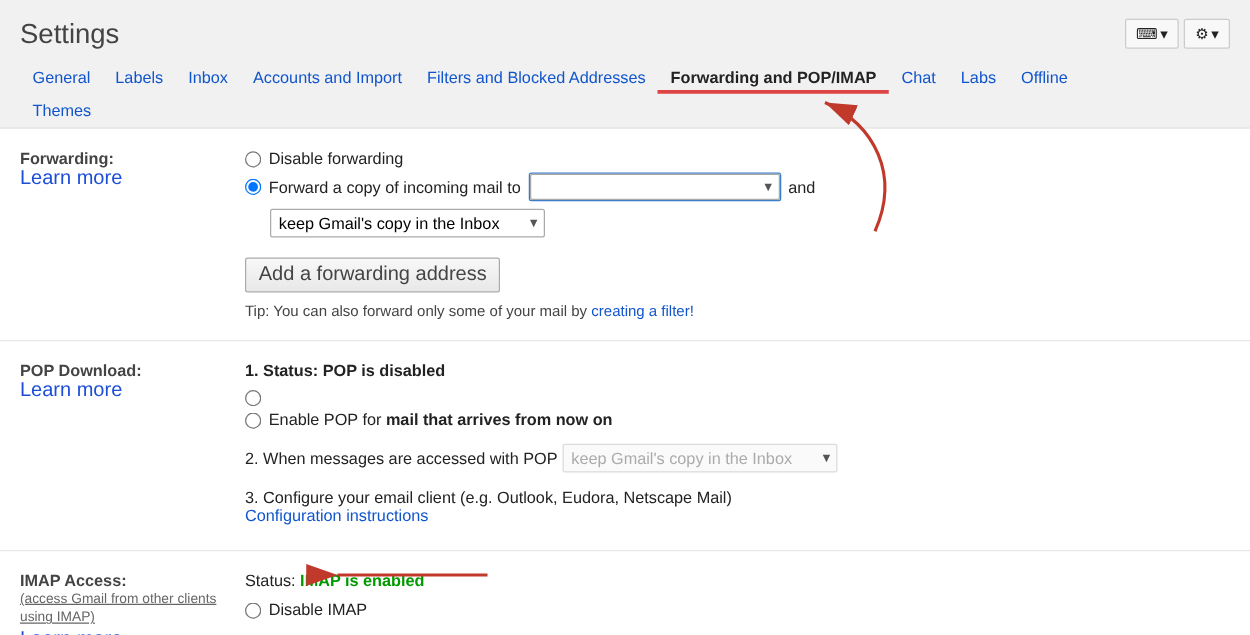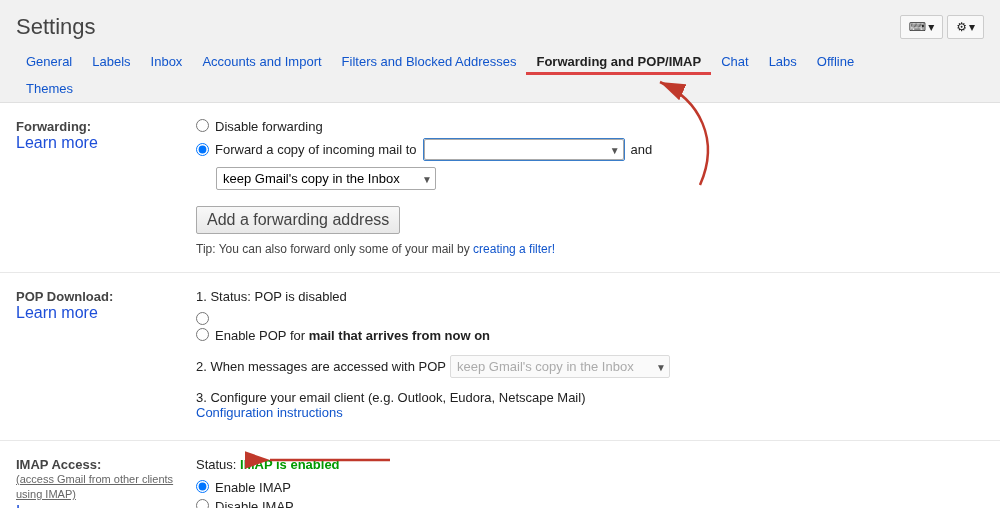--- a/index.html
+++ b/index.html
@@ -95,21 +95,21 @@
       cursor: pointer;
       font-size: 16px;
     }
     .settings-content {
       flex: 1;
     }
 
     
     .radio-row {
       display: flex;
-      align-items: flex-start;
+      align-items: flex-end;
       gap: 6px;
       margin-bottom: 4px;
       font-size: 13px;
     }
     .radio-row input[type="radio"] {
       margin: 0;
       cursor: pointer;
     }
     .forward-row {
       display: flex;
@@ -173,21 +173,21 @@
       font-size: 12px;
       color: #444;
     }
     .tip-link {
       color: #1155cc;
       cursor: pointer;
     }
 
     
     .pop-status {
-      font-weight: normal;
+      font-weight: bold;
       margin-bottom: 8px;
       font-size: 13px;
     }
     .pop-item {
       margin-bottom: 3px;
     }
     .pop-section {
       margin-bottom: 12px;
     }
     .pop-section-2 {
@@ -373,24 +373,20 @@
         <div class="label-sub">(access Gmail from other clients using IMAP)</div>
         <a class="learn-more">Learn more</a>
       </div>
       <div class="settings-content">
 
         <div class="imap-status-row">
           <span>Status:</span>
           <span class="imap-enabled">IMAP is enabled</span>
         </div>
 
-        <div class="radio-row">
-          <input type="radio" name="imap" id="imap-enable" checked="" style="">
-          <label for="imap-enable">Enable IMAP</label>
-        </div>
 
         <div class="radio-row">
           <input type="radio" name="imap" id="imap-disable" style="">
           <label for="imap-disable">Disable IMAP</label>
         </div>
       </div>
     </div>
 
   </div>
 

